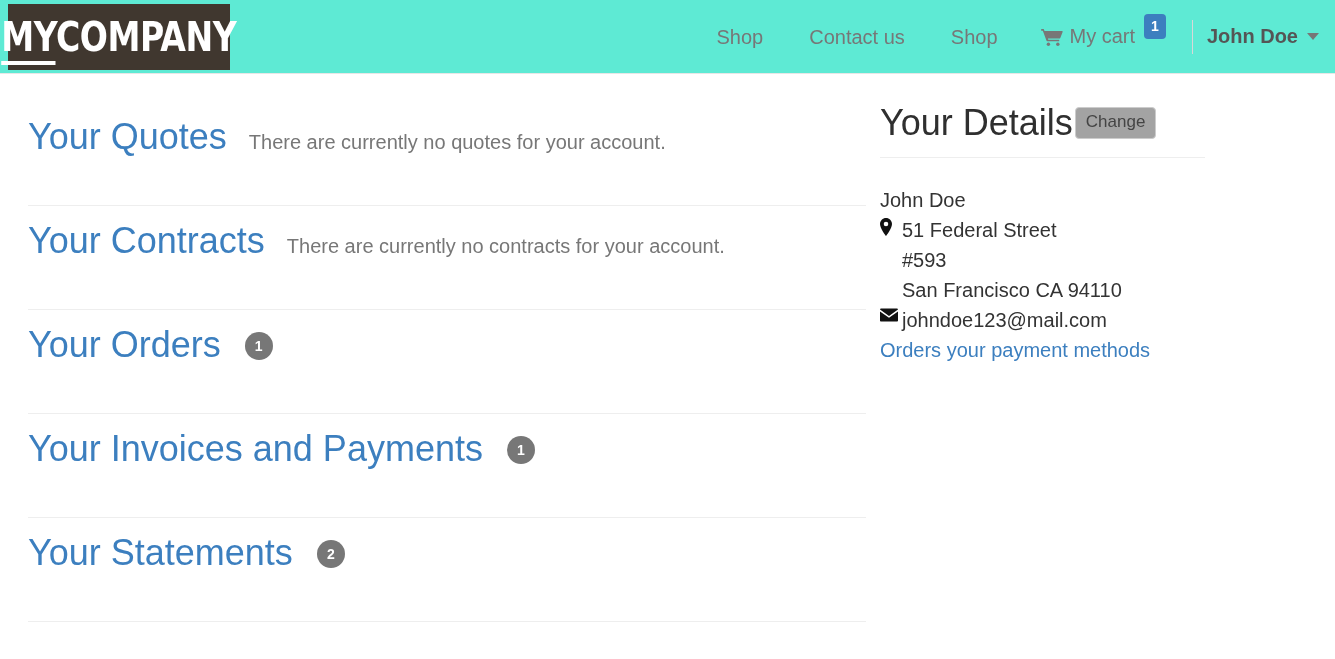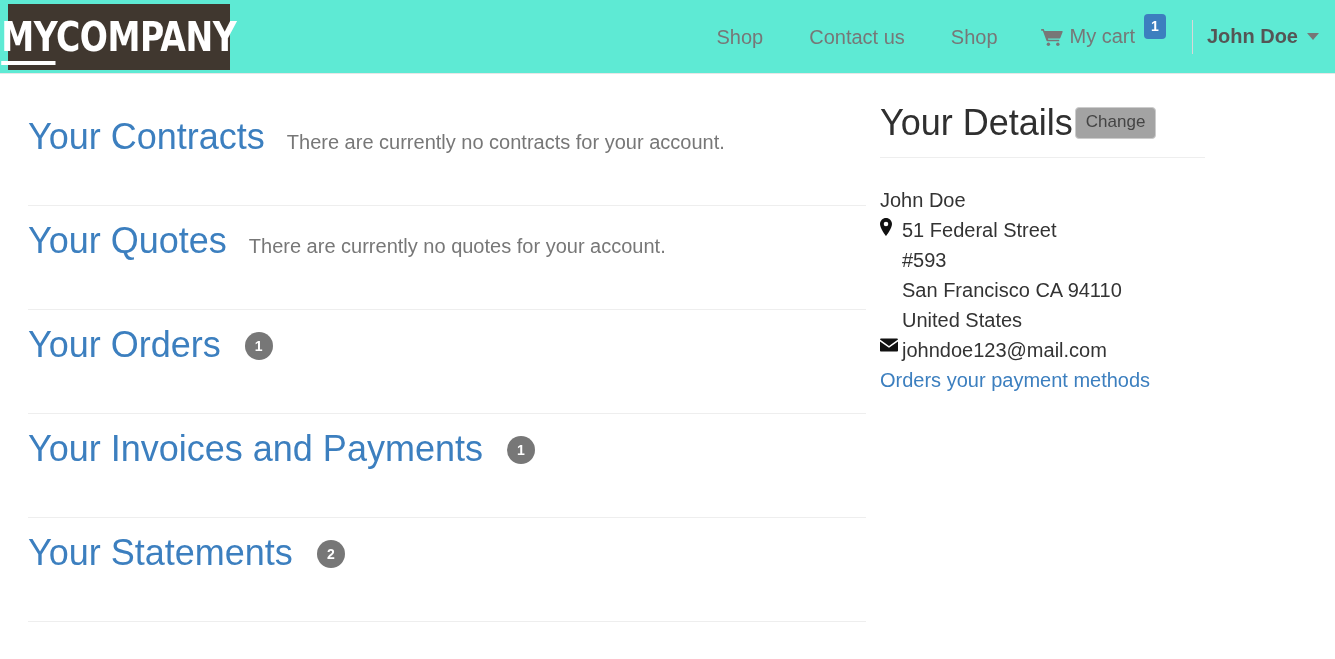--- a/index.html
+++ b/index.html
@@ -249,27 +249,27 @@
       <span class="caret"></span>
     </a>
   </div>
 </div>
 
 <div class="container">
 
   <div class="col-main">
 
     <div class="acc-section">
+      <a class="acc-title" href="#">Your Quotes</a>
+      <span class="acc-note">There are currently no quotes for your account.</span>
+    </div>
+
+    <div class="acc-section">
       <a class="acc-title" href="#">Your Contracts</a>
       <span class="acc-note">There are currently no contracts for your account.</span>
-    </div>
-
-    <div class="acc-section">
-      <a class="acc-title" href="#">Your Quotes</a>
-      <span class="acc-note">There are currently no quotes for your account.</span>
     </div>
 
     <div class="acc-section">
       <a class="acc-title" href="#">Your Orders</a>
       <span class="acc-badge">1</span>
     </div>
 
     <div class="acc-section">
       <a class="acc-title" href="#">Your Invoices and Payments</a>
       <span class="acc-badge">1</span>
@@ -305,23 +305,20 @@
       </div>
 
       <div class="line indent">
         <span>#593</span>
       </div>
 
       <div class="line indent">
         <span>San Francisco CA 94110</span>
       </div>
 
-      <div class="line indent">
-        <span>United States</span>
-      </div>
 
       <div class="line">
         <span class="icon-slot">
           <svg width="18" height="14" viewBox="0 0 18 13" fill="#111111" xmlns="http://www.w3.org/2000/svg">
             <path d="M0 1.1 9 7.4 18 1.1A1.1 1.1 0 0 0 16.9 0H1.1A1.1 1.1 0 0 0 0 1.1z"></path>
             <path d="M0 3v8.9c0 .6.5 1.1 1.1 1.1h15.8c.6 0 1.1-.5 1.1-1.1V3L9 9.2 0 3z"></path>
           </svg>
         </span>
         <span>johndoe123@mail.com</span>
       </div>

